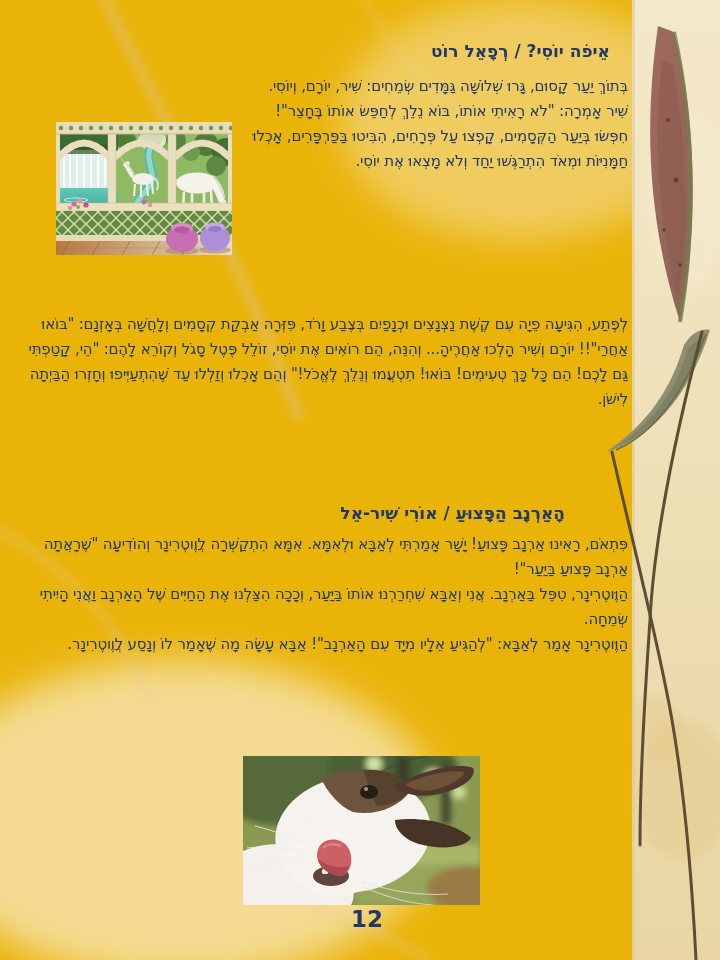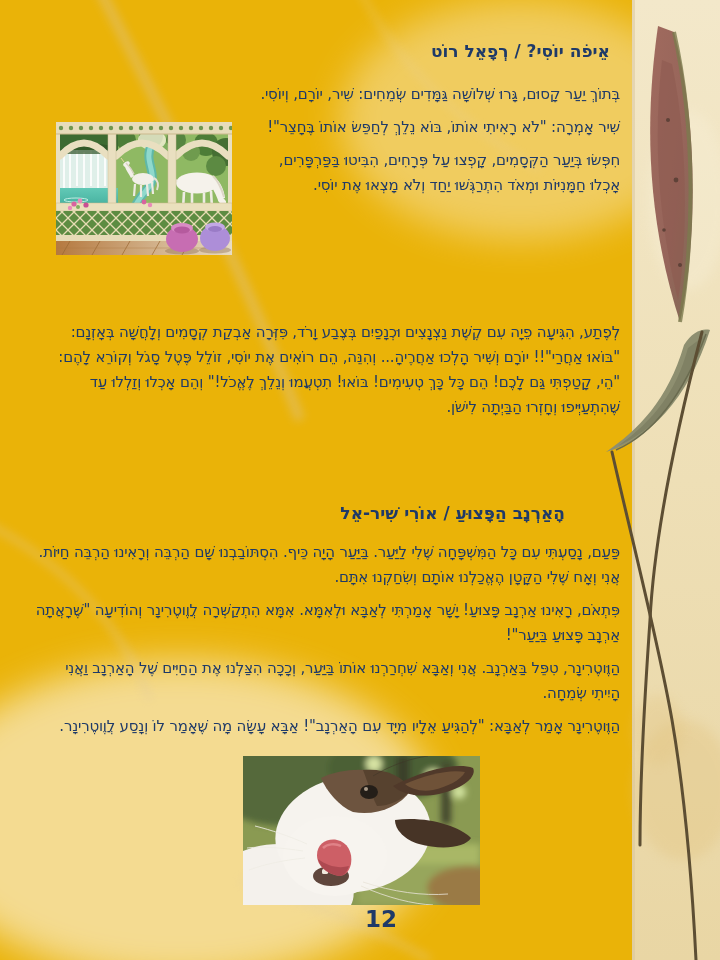--- a/index.html
+++ b/index.html
@@ -6,28 +6,28 @@
   .page{position:relative;width:720px;height:960px;overflow:hidden;
         background:#eab308;font-family:"DejaVu Sans",sans-serif;}
   .bg-veins{position:absolute;left:0;top:0;z-index:0;}
   .leaf-strip{position:absolute;right:0;top:0;z-index:1;}
   .title{position:absolute;z-index:2;margin:0;color:#1f3a68;font-weight:bold;
          font-size:17px;white-space:nowrap;direction:rtl;}
   .t1{top:41px;right:110px;}
   .t2{top:487px;right:155px;margin-top:16px;}
   .txt{position:absolute;z-index:2;direction:rtl;text-align:right;color:#1f3a68;
        font-size:15px;line-height:25px;letter-spacing:-0.2px;}
-  .txt p{margin:8px;}
+  .txt p{margin:0;}
   .s1narrow{top:74px;right:92px;width:388px;}
   .s1wide{top:312px;right:92px;width:601px;}
   .s2{top:532px;right:92px;width:601px;}
   .img{position:absolute;z-index:2;}
   .fantasy{left:56px;top:122px;}
   .rabbit{left:243px;top:756px;}
-  .pagenum{position:absolute;z-index:2;top:906px;left:326px;width:110px;
+  .pagenum{position:absolute;z-index:2;top:906px;left:312px;width:110px;
            text-align:center;color:#1f3a68;font-weight:bold;font-size:23px;}
 </style>
 </head>
 <body>
 
 <div class="page">
 
   <svg class="bg-veins" width="720" height="960" viewBox="0 0 720 960">
     <defs>
       <filter id="f1" x="-40%" y="-40%" width="180%" height="180%">
@@ -189,21 +189,20 @@
     <g>
       <ellipse cx="159" cy="128" rx="16" ry="3.5" fill="#8a6a4a" opacity="0.4"></ellipse>
       <ellipse cx="159" cy="116" rx="15" ry="13" fill="#ad8ed8"></ellipse>
       <ellipse cx="159" cy="105" rx="10" ry="4.5" fill="#c3a8e6"></ellipse>
       <ellipse cx="159" cy="107" rx="7" ry="3" fill="#9a7bc6"></ellipse>
     </g>
   </svg>
 
   <h2 class="title t2">הָאַרְנָב הַפָּצוּעַ / אוֹרִי שִׁיר-אֵל</h2>
   <div class="txt s2" dir="rtl">
-    <p>פַּעַם, נָסַעְתִּי עִם כָּל הַמִּשְׁפָּחָה שֶׁלִי לַיַּעַר. בַּיַּעַר הָיָה כֵּיף. הִסְתּוֹבַבְנוּ שָׁם הַרְבֵּה וְרָאִינוּ הַרְבֵּה חַיּוֹת. אֲנִי וְאָח שֶׁלִי הַקָּטָן הֶאֱכַלְנוּ אוֹתָם וְשִׂחַקְנוּ אִתָּם.</p>
     <p>פִּתְאֹם, רָאִינוּ אַרְנָב פָּצוּעַ! יָשָׁר אָמַרְתִּי לְאַבָּא וּלְאִמָּא. אִמָּא הִתְקַשְּׁרָה לֲוֶוטֶרִינָר וְהוֹדִיעָה "שֶׁרָאֲתָה אַרְנָב פָּצוּעַ בַּיַּעַר"!</p>
     <p>הַוֶּוטֶרִינָר, טִפֵּל בַּאַרְנָב. אֲנִי וְאַבָּא שִׁחְרַרְנוּ אוֹתוֹ בַּיַּעַר, וְכָכָה הִצַּלְנוּ אֶת הַחַיִּים שֶׁל הָאַרְנָב וַאֲנִי הָיִיתִי שְׂמֵחָה.</p>
     <p>הַוֶּוטֶרִינָר אָמַר לְאַבָּא: "לְהַגִּיעַ אֵלָיו מִיָּד עִם הָאַרְנָב"! אַבָּא עָשָׂה מָה שֶׁאָמַר לוֹ וְנָסַע לֲוֶוטֶרִינָר.</p>
   </div>
 
   <svg class="img rabbit" width="237" height="149" viewBox="0 0 237 149">
     <defs>
       <filter id="rblur" x="-30%" y="-30%" width="160%" height="160%">
           <feGaussianBlur stdDeviation="3"></feGaussianBlur>
         </filter>

